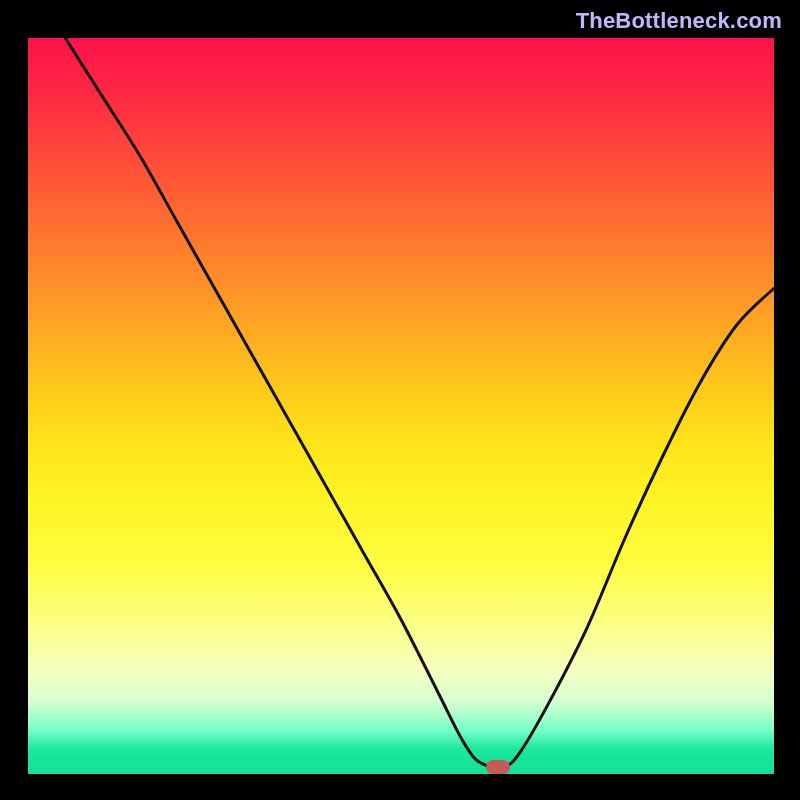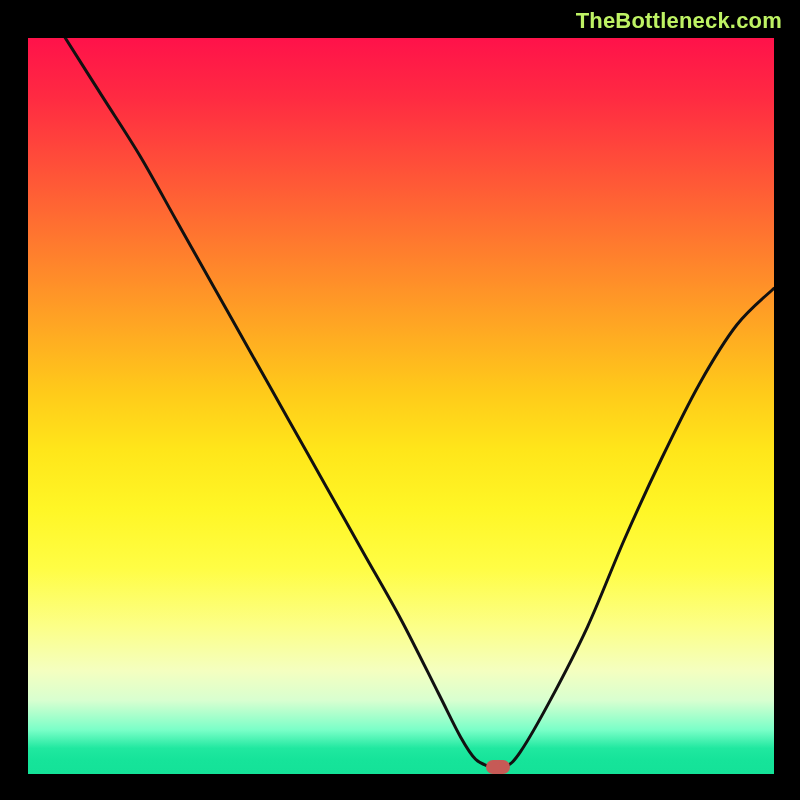--- a/index.html
+++ b/index.html
@@ -53,21 +53,21 @@
     transform: translate(-50%, -50%);
     pointer-events: none;
   }
   .attribution {
     position: absolute;
     top: 8px;
     right: 18px;
     font-family: Arial, Helvetica, sans-serif;
     font-size: 22px;
     font-weight: bold;
-    color: #bef264;
+    color: #c4b5fd;
     letter-spacing: 0.2px;
   }
 </style>
 </head>
 <body>
 
 <div class="chart-container">
 
   <div class="attribution">TheBottleneck.com</div>
 

